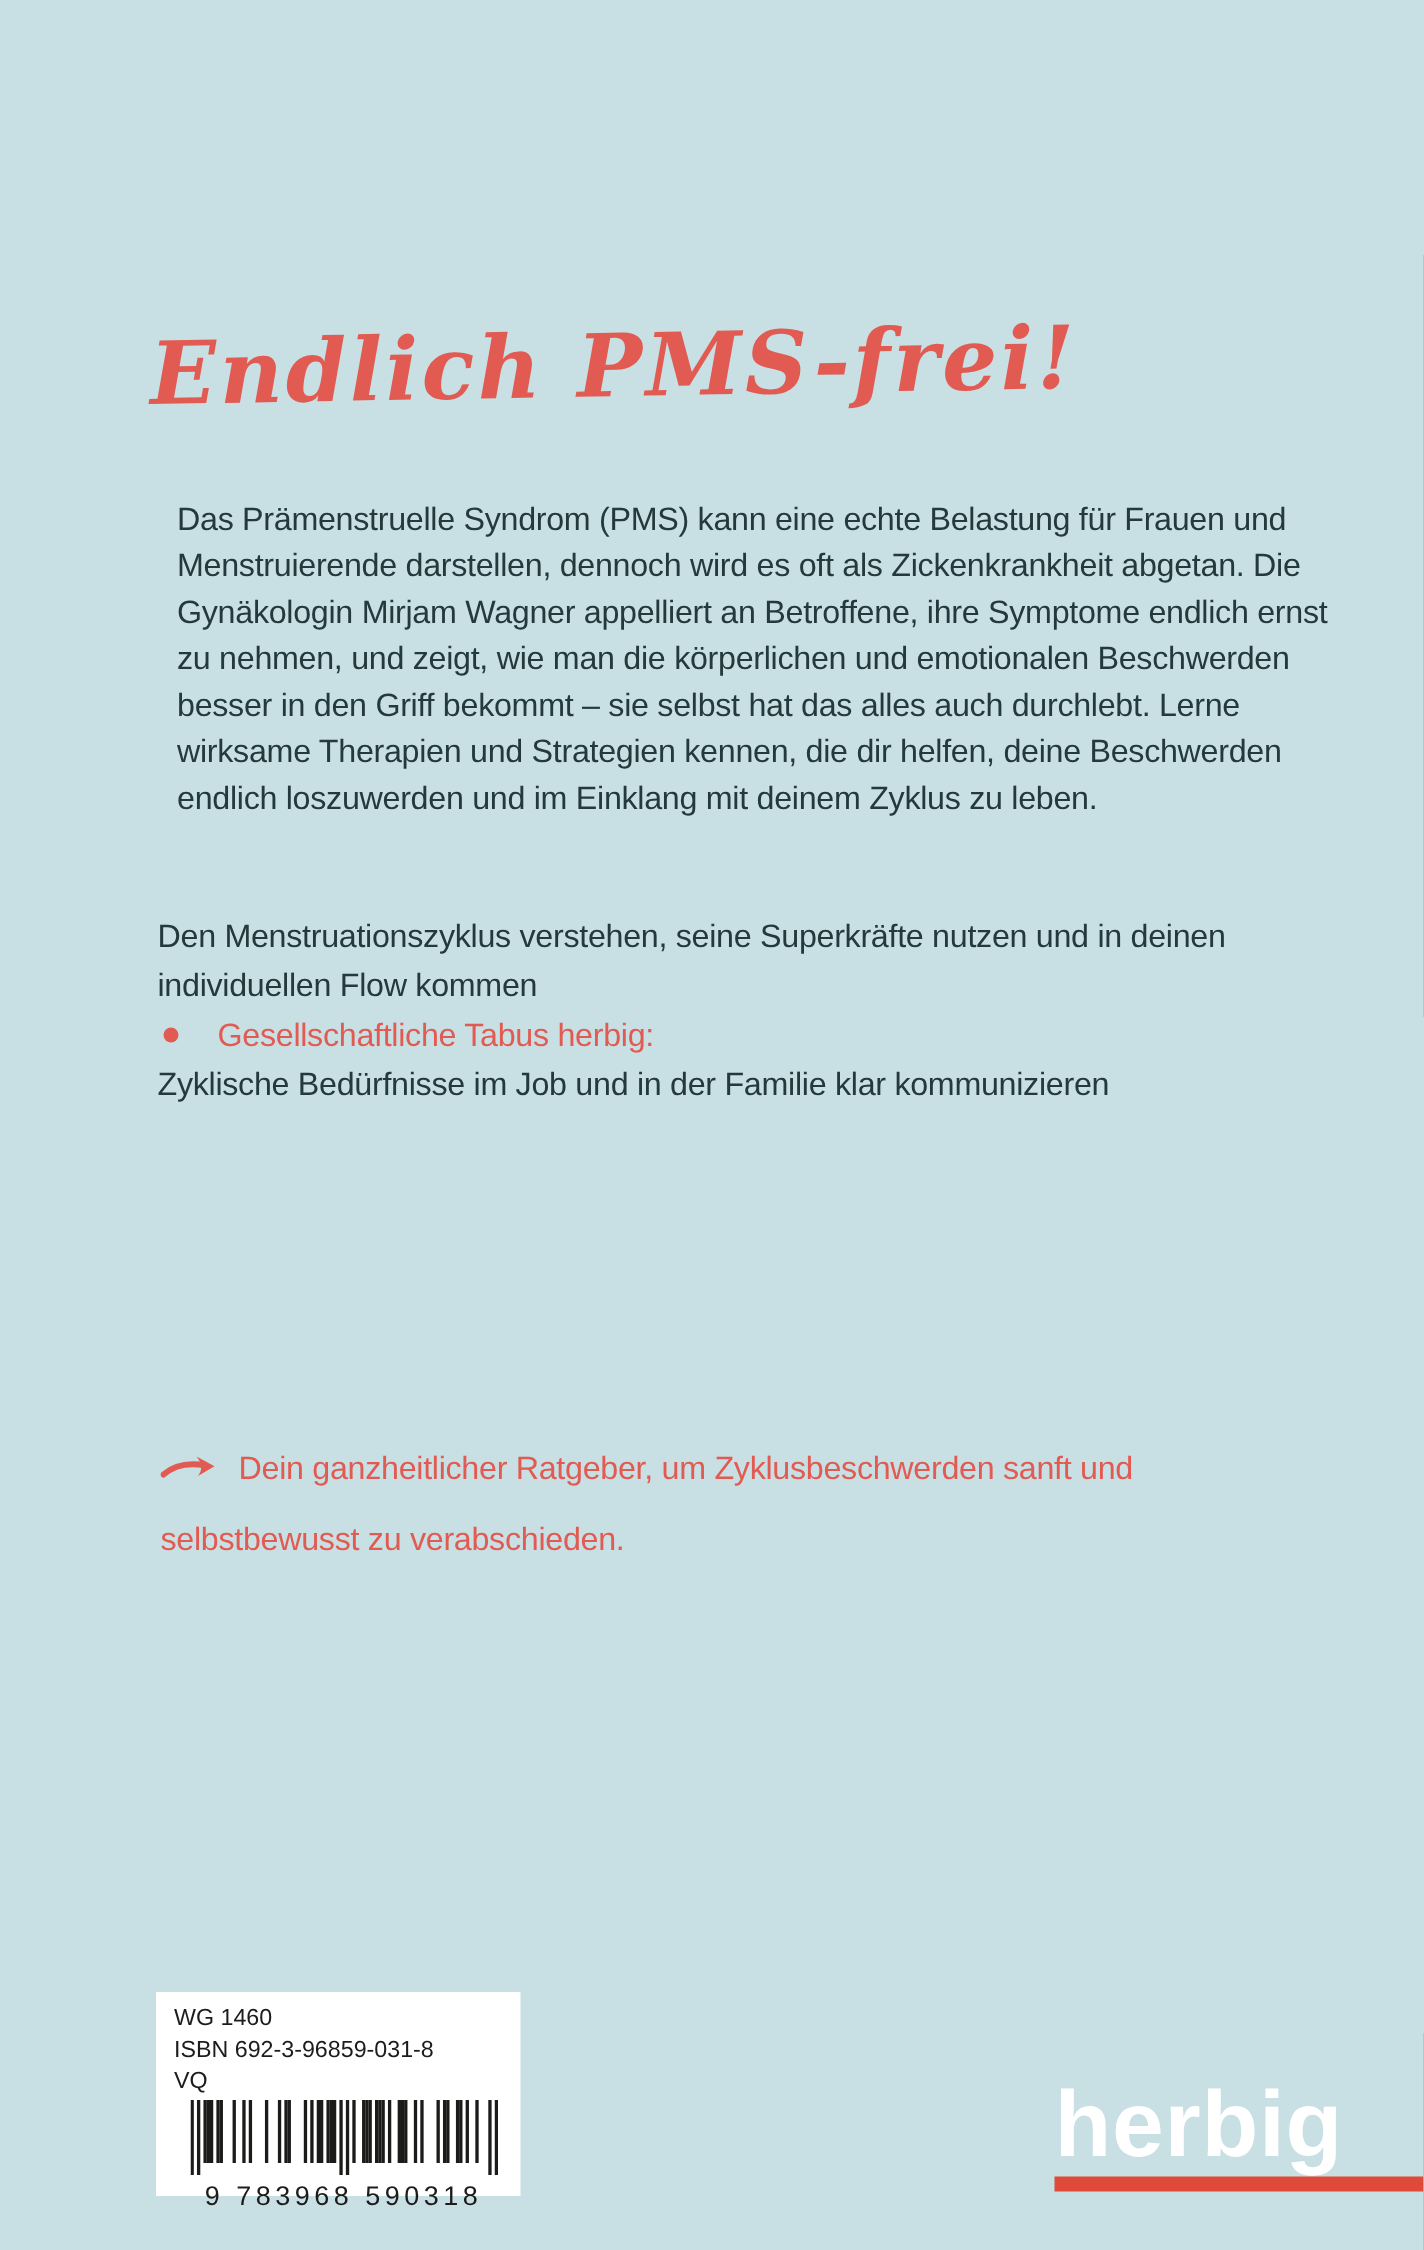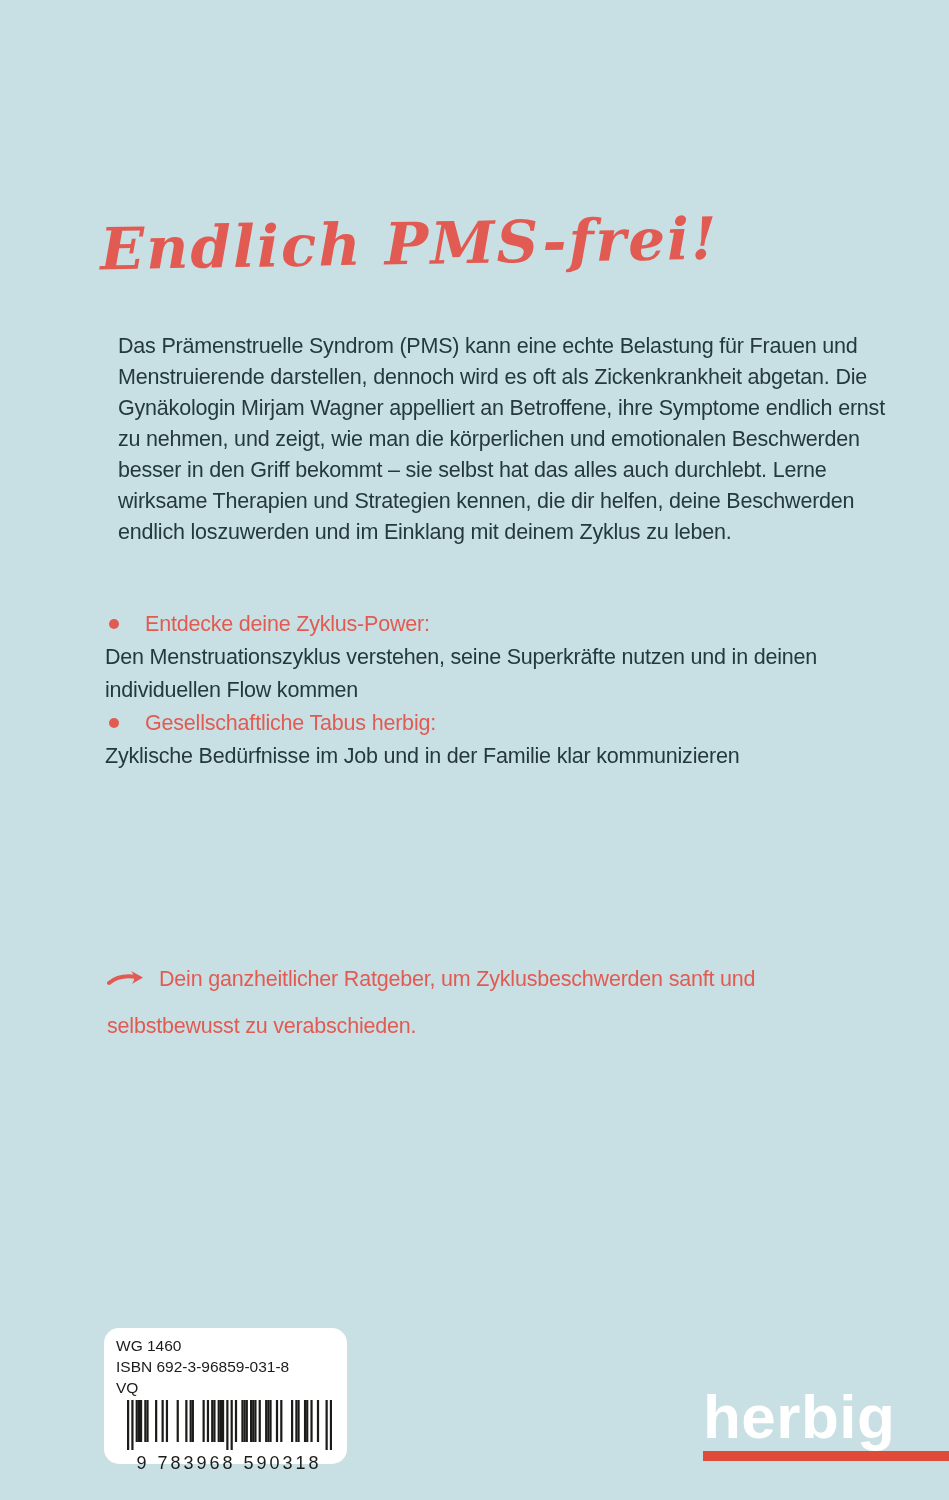--- a/index.html
+++ b/index.html
@@ -44,21 +44,20 @@
     color:#e25b52;
   }
   .arrow-icon{
     display:inline-block;vertical-align:-4px;margin-right:14px;
   }
   .barcode-box{
     position:absolute;left:104px;top:1328px;width:243px;height:136px;
     background:#ffffff;
     box-sizing:border-box;
     padding:7px 0 0 12px;
-    border-radius:15px;
   }
   .barcode-box .meta{
     font-size:15.5px;line-height:21px;color:#1c1c1a;letter-spacing:0;
   }
   .ean-wrap{margin-top:2px;margin-left:8px;width:210px;text-align:center;}
   .ean-digits{
     font-size:18px;letter-spacing:3px;color:#1c1c1a;margin-top:-1px;
     font-family:Liberation Sans, sans-serif;
   }
   .publisher{
@@ -79,24 +78,20 @@
 <body>
 
 <div class="cover">
 
   <h1 class="title">Endlich PMS-frei!</h1>
 
   <p class="intro">Das Prämenstruelle Syndrom (PMS) kann eine echte Belastung für Frauen und Menstruierende darstellen, dennoch wird es oft als Zickenkrankheit abgetan. Die Gynäkologin Mirjam Wagner appelliert an Betroffene, ihre Symptome endlich ernst zu nehmen, und zeigt, wie man die körperlichen und emotionalen Beschwerden besser in den Griff bekommt – sie selbst hat das alles auch durchlebt. Lerne wirksame Therapien und Strategien kennen, die dir helfen, deine Beschwerden endlich loszuwerden und im Einklang mit deinem Zyklus zu leben.</p>
 
   <div class="bullets">
     <div class="bullet-item">
-      <div class="bullet-head">
-        <span class="dot"></span>
-        <span>Entdecke deine Zyklus-Power:</span>
-      </div>
       <div class="bullet-body">Den Menstruationszyklus verstehen, seine Superkräfte nutzen und in deinen individuellen Flow kommen</div>
     </div>
     <div class="bullet-item">
       <div class="bullet-head">
         <span class="dot"></span>
         <span>Gesellschaftliche Tabus herbig:</span>
       </div>
       <div class="bullet-body">Zyklische Bedürfnisse im Job und in der Familie klar kommunizieren</div>
     </div>
   </div>

